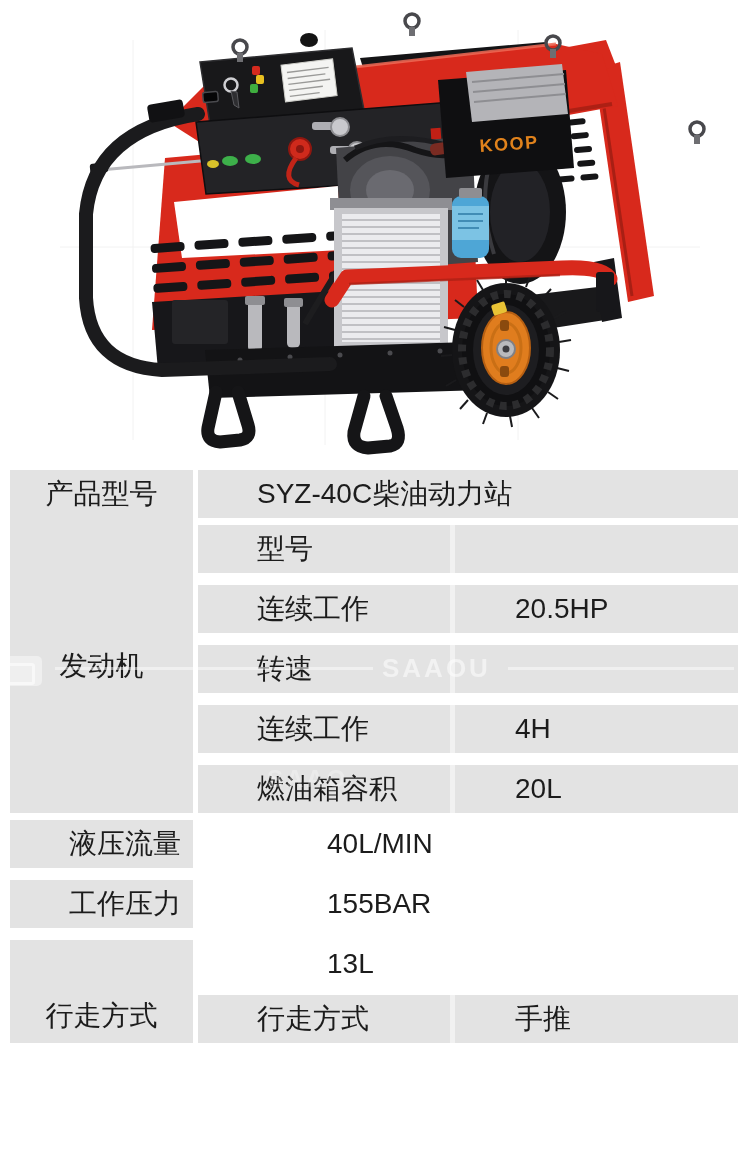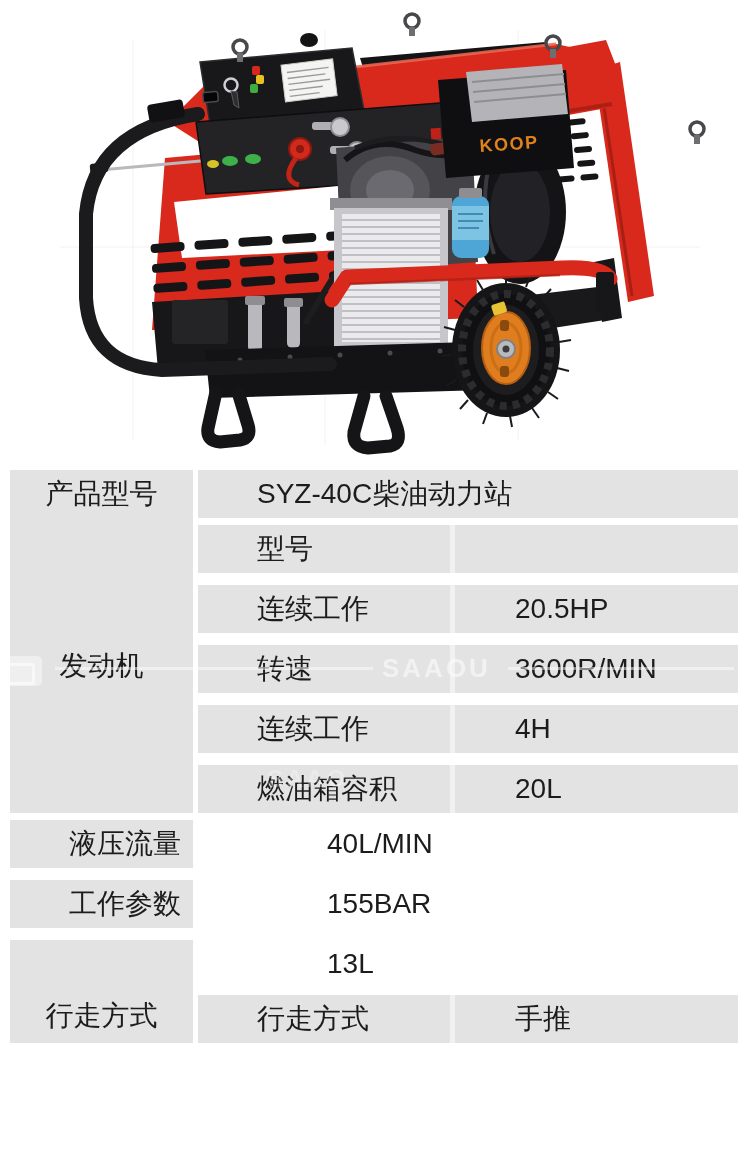--- a/index.html
+++ b/index.html
@@ -315,21 +315,20 @@
         <span class="subdiv"></span>
       </div>
       <div class="cell right">
         <span class="lbl">连续工作</span>
         <span class="subdiv"></span>
         <span class="val">20.5HP</span>
       </div>
       <div class="cell right">
         <span class="lbl">转速</span>
         <span class="subdiv"></span>
-        <span class="val">3600R/MIN</span>
       </div>
       <div class="cell right">
         <span class="lbl">连续工作</span>
         <span class="subdiv"></span>
         <span class="val">4H</span>
       </div>
       <div class="cell right">
         <span class="lbl">燃油箱容积</span>
         <span class="subdiv"></span>
         <span class="val">20L</span>
@@ -338,21 +337,21 @@
   </div>
 
   <div class="band">
     <div class="rows">
       <div class="cell right">
         <span class="lbl">液压流量</span>
         <span class="subdiv"></span>
         <span class="val">40L/MIN</span>
       </div>
       <div class="cell right">
-        <span class="lbl">工作参数</span>
+        <span class="lbl">工作压力</span>
         <span class="subdiv"></span>
         <span class="val">155BAR</span>
       </div>
       <div class="cell right">
         <span class="subdiv"></span>
         <span class="val">13L</span>
       </div>
     </div>
   </div>
 

